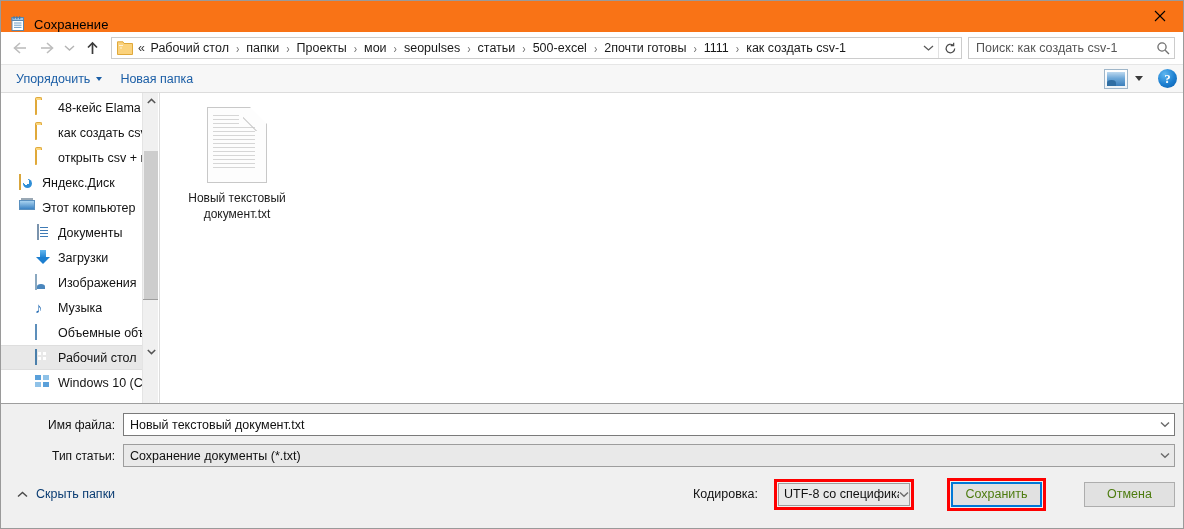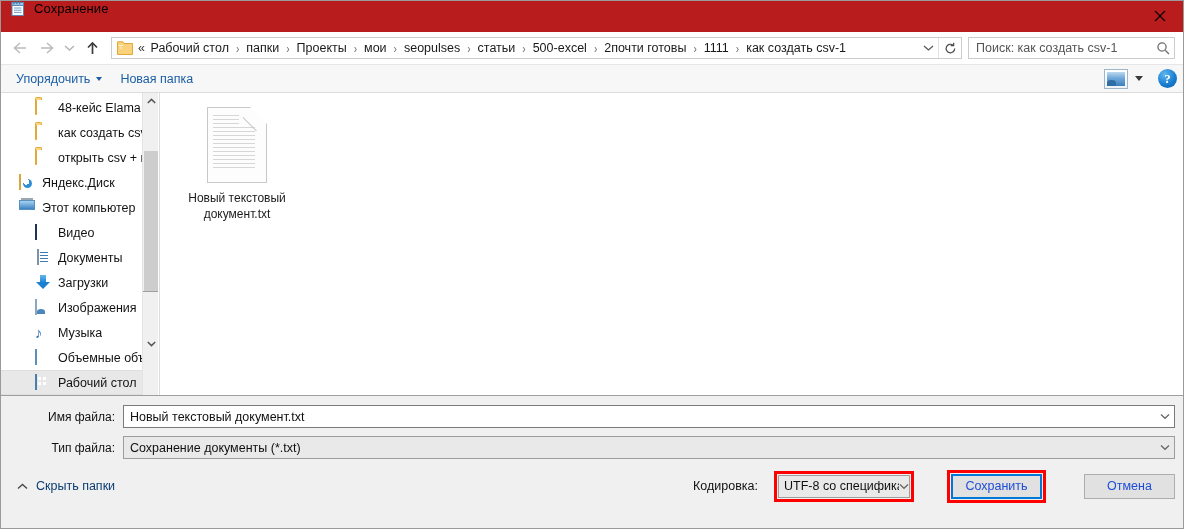--- a/index.html
+++ b/index.html
@@ -26,23 +26,23 @@
     border: 1px solid #9a9a9a;
     box-sizing: border-box;
     display: flex;
     flex-direction: column;
   }
 
   
   .titlebar {
     height: 31px;
     min-height: 31px;
-    background: #b91c1c;
-    display: flex;
-    align-items: flex-start;
+    background: #f97316;
+    display: flex;
+    align-items: flex-end;
     position: relative;
   }
   .title-icon {
     width: 16px; height: 16px;
     margin-left: 9px;
     margin-right: 8px;
     position: relative;
     flex: none;
   }
   .title-text {
@@ -593,21 +593,21 @@
   .combo .chev {
     width: 19px;
     display: flex; align-items: center; justify-content: center;
     flex: none;
   }
 
   .actions-row {
     display: flex;
     align-items: center;
     height: 52px;
-    padding: 0 8px 16px 12px;
+    padding: 0 8px 8px 12px;
     position: relative;
   }
   .hide-folders {
     display: flex;
     align-items: center;
     gap: 8px;
     font-size: 12.5px;
     color: #0b3d73;
     padding: 4px 4px;
   }
@@ -648,21 +648,21 @@
     padding-left: 5px;
     white-space: nowrap;
     overflow: hidden;
   }
   .btn {
     height: 25px;
     min-width: 91px;
     border: 1px solid #adadad;
     background: #e1e1e1;
     font-size: 12.5px;
-    color: #1d4ed8;
+    color: #4d7c0f;
     display: flex;
     align-items: center;
     justify-content: center;
     box-sizing: border-box;
     font-family: "Liberation Sans", sans-serif;
   }
   .btn.focus {
     border: 2px solid #0078d7;
     background: #e1e1e1;
   }
@@ -821,24 +821,20 @@
         </div>
 
         <div class="tree-item indent2">
           <span class="ti-icon">
             <span class="ico-pc"><span class="scr"></span><span class="base"></span></span>
           </span>
           <span class="ti-label">Этот компьютер</span>
         </div>
 
         <div class="tree-item indent3">
-          <span class="ti-icon"><span class="ico-video"></span></span>
-          <span class="ti-label">Видео</span>
-        </div>
-        <div class="tree-item indent3">
           <span class="ti-icon"><span class="ico-doc"></span></span>
           <span class="ti-label">Документы</span>
         </div>
         <div class="tree-item indent3">
           <span class="ti-icon">
             <span class="ico-dl"><span class="stem"></span><span class="head"></span></span>
           </span>
           <span class="ti-label">Загрузки</span>
         </div>
         <div class="tree-item indent3">
@@ -916,21 +912,21 @@
         <div class="val">Новый текстовый документ.txt</div>
         <div class="chev">
           <svg width="10" height="7" viewBox="0 0 10 7">
             <path d="M1 1.6 L5 5.2 L9 1.6" fill="none" stroke="#6a6a6a" stroke-width="1.4"></path>
           </svg>
         </div>
       </div>
     </div>
 
     <div class="form-row second">
-      <div class="form-label">Тип файла:</div>
+      <div class="form-label">Тип статьи:</div>
       <div class="combo grey">
         <div class="val">Сохранение документы (*.txt)</div>
         <div class="chev">
           <svg width="10" height="7" viewBox="0 0 10 7">
             <path d="M1 1.6 L5 5.2 L9 1.6" fill="none" stroke="#6a6a6a" stroke-width="1.4"></path>
           </svg>
         </div>
       </div>
     </div>
 

